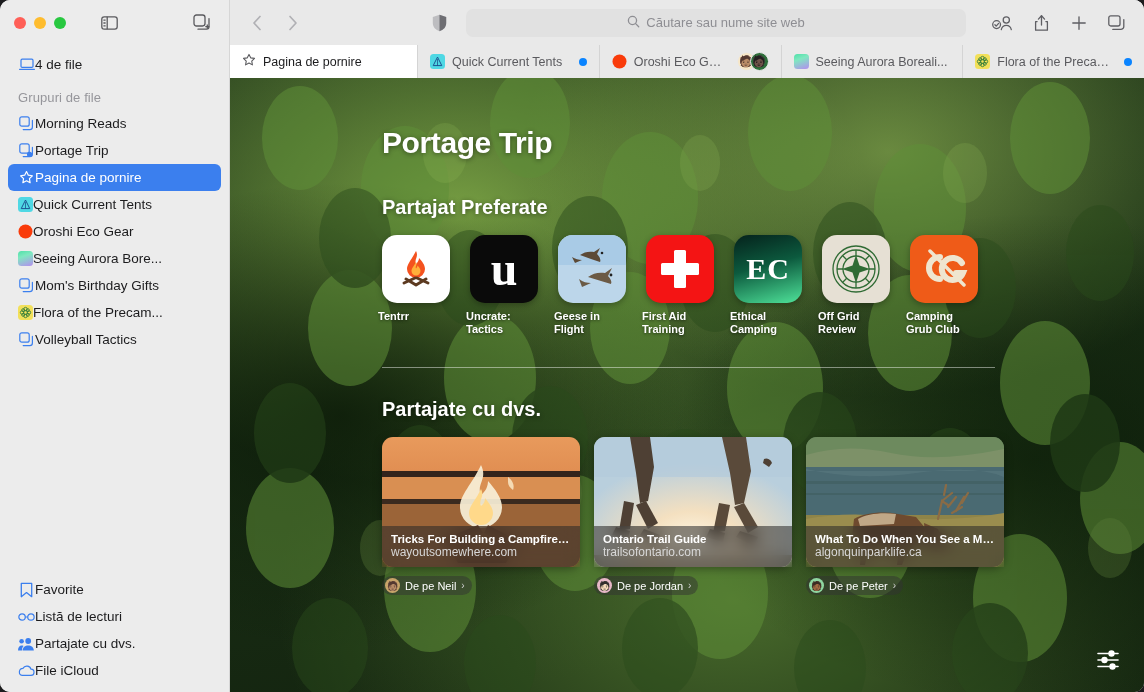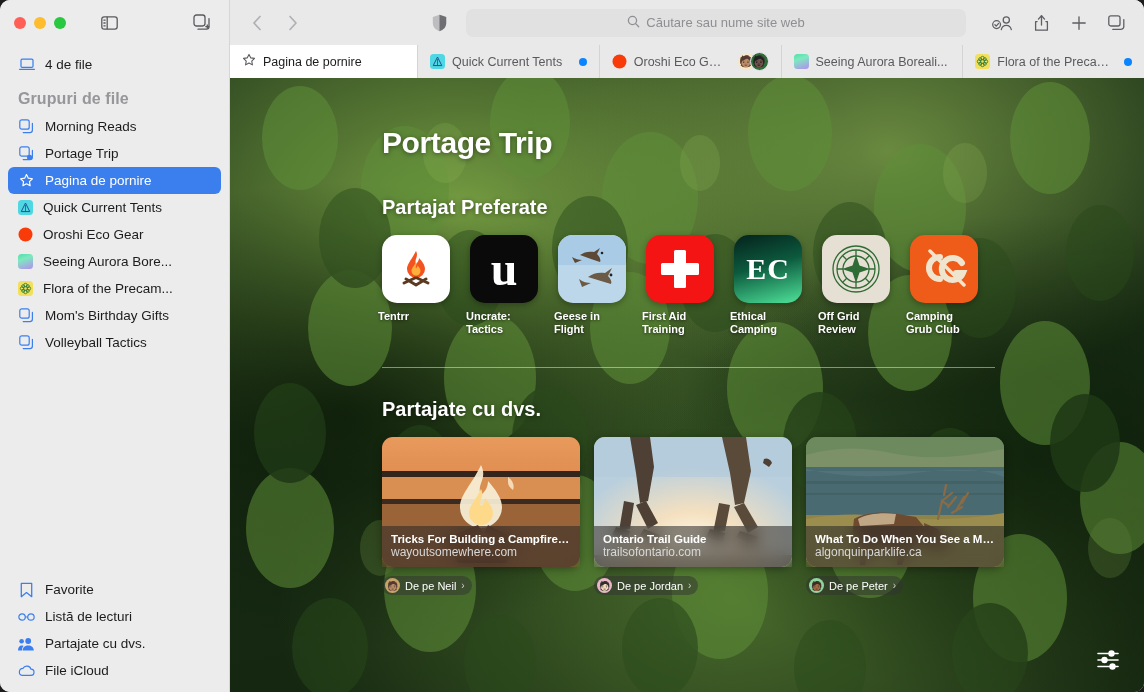--- a/index.html
+++ b/index.html
@@ -32,34 +32,34 @@
   .tl.green { background: #28c840; }
   .sb-icon-btn {
     width: 26px; height: 26px; display: flex;
     align-items: center; justify-content: center;
     color: #5a5a5e;
   }
   .sb-spacer { flex: 1; }
 
   .sb-row {
     height: 27px; display: flex; align-items: center;
-    gap: 10px; margin: 0 8px; padding: 0 10px;
+    gap: 0; margin: 0 8px; padding: 0 10px;
     border-radius: 6px; font-size: 13.5px; color: #1c1c1e;
     white-space: nowrap;
   }
   .sb-row.selected { background: #3b7fee; color: #fff; }
   .sb-row.selected .sb-ico { color: #fff; }
   .sb-ico {
     width: 17px; height: 17px; flex: 0 0 17px;
     display: flex; align-items: center; justify-content: center;
     color: #3b7fee;
   }
   .sb-label { overflow: hidden; text-overflow: ellipsis; }
   .sb-section-title {
-    font-size: 16px; color: #96969b; font-weight: 700;
+    font-size: 13px; color: #96969b; font-weight: 400;
     padding: 0 18px; margin: 12px 0 5px 0; letter-spacing: .1px;
   }
   .sb-bottom { padding-bottom: 8px; }
 
   .fav {
     width: 15px; height: 15px; flex: 0 0 15px; border-radius: 3.5px;
     display: flex; align-items: center; justify-content: center;
     overflow: hidden; font-size: 9px;
   }
   .fav-tent   { background: #4fd8e4; }
@@ -272,47 +272,47 @@
         <svg width="15" height="15" viewBox="0 0 15 15">
             <circle cx="7.5" cy="7.5" r="7" fill="#f93b0a"></circle>
           </svg>
       </span>
       <span class="sb-label">Oroshi Eco Gear</span>
     </div>
 
     <div class="sb-row">
       <span class="fav fav-aurora"></span>
       <span class="sb-label">Seeing Aurora Bore...</span>
+    </div>
+
+    <div class="sb-row">
+      <span class="sb-ico">
+        <svg width="15" height="15" viewBox="0 0 15 15" fill="none" stroke="currentColor" stroke-width="1.2">
+          <rect x="0.8" y="0.8" width="9.4" height="9.4" rx="2"></rect>
+          <path d="M4.2 13.6h6.6a2.6 2.6 0 0 0 2.6-2.6V4.4" stroke-linecap="round"></path>
+        </svg>
+      </span>
+      <span class="sb-label">Mom's Birthday Gifts</span>
     </div>
 
     <div class="sb-row">
       <span class="fav fav-flora">
         <svg width="13" height="13" viewBox="0 0 14 14" fill="none" stroke="#2f7a38" stroke-width="0.9">
           <circle cx="7" cy="7" r="2"></circle>
           <circle cx="7" cy="3.2" r="1.8"></circle>
             <circle cx="7" cy="10.8" r="1.8"></circle>
           <circle cx="3.2" cy="7" r="1.8"></circle>
             <circle cx="10.8" cy="7" r="1.8"></circle>
           <circle cx="4.4" cy="4.4" r="1.5"></circle>
             <circle cx="9.6" cy="9.6" r="1.5"></circle>
           <circle cx="9.6" cy="4.4" r="1.5"></circle>
             <circle cx="4.4" cy="9.6" r="1.5"></circle>
         </svg>
       </span>
       <span class="sb-label">Flora of the Precam...</span>
-    </div>
-
-    <div class="sb-row">
-      <span class="sb-ico">
-        <svg width="15" height="15" viewBox="0 0 15 15" fill="none" stroke="currentColor" stroke-width="1.2">
-          <rect x="0.8" y="0.8" width="9.4" height="9.4" rx="2"></rect>
-          <path d="M4.2 13.6h6.6a2.6 2.6 0 0 0 2.6-2.6V4.4" stroke-linecap="round"></path>
-        </svg>
-      </span>
-      <span class="sb-label">Mom's Birthday Gifts</span>
     </div>
     <div class="sb-row">
       <span class="sb-ico">
         <svg width="15" height="15" viewBox="0 0 15 15" fill="none" stroke="currentColor" stroke-width="1.2">
           <rect x="0.8" y="0.8" width="9.4" height="9.4" rx="2"></rect>
           <path d="M4.2 13.6h6.6a2.6 2.6 0 0 0 2.6-2.6V4.4" stroke-linecap="round"></path>
         </svg>
       </span>
       <span class="sb-label">Volleyball Tactics</span>
     </div>

